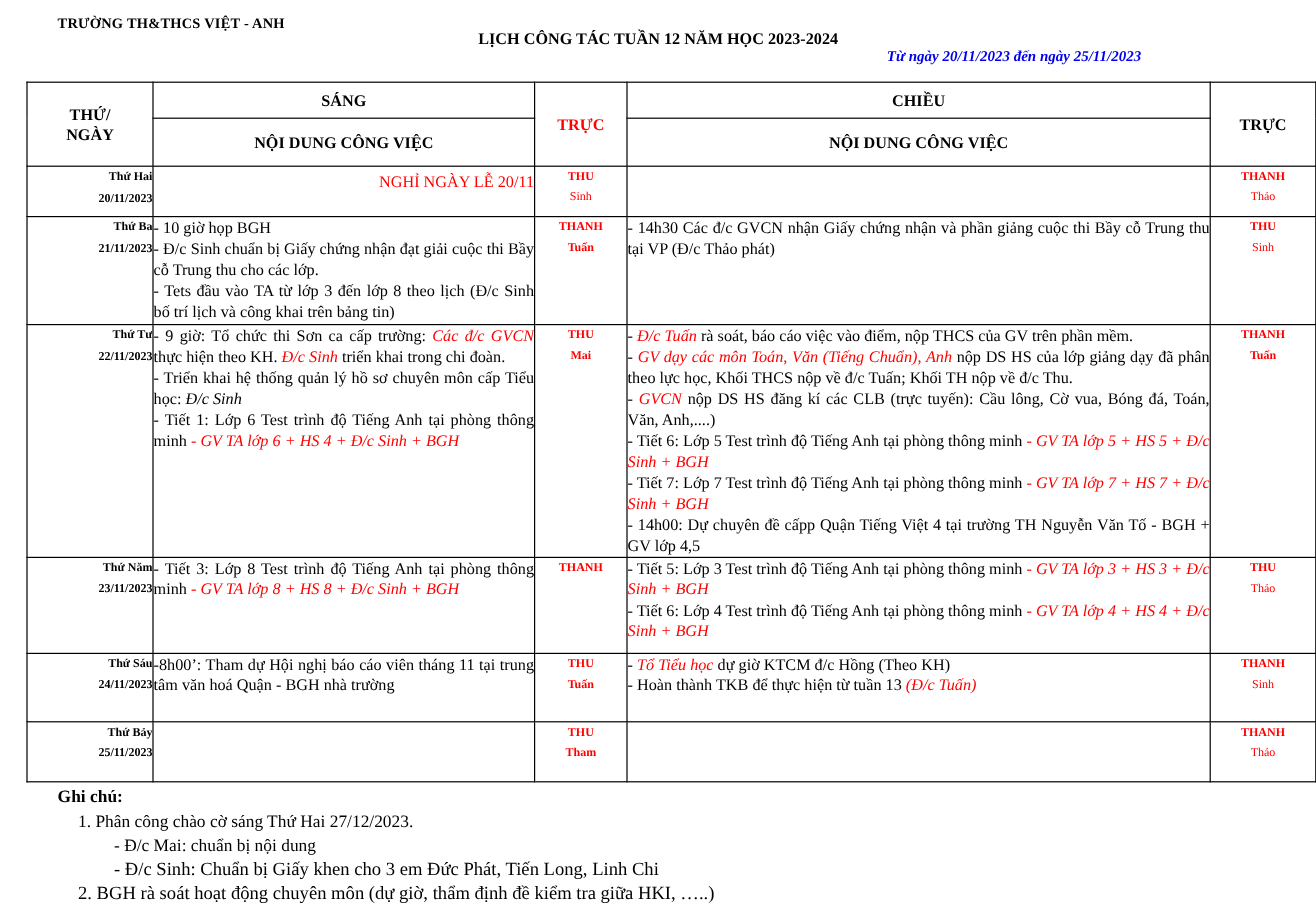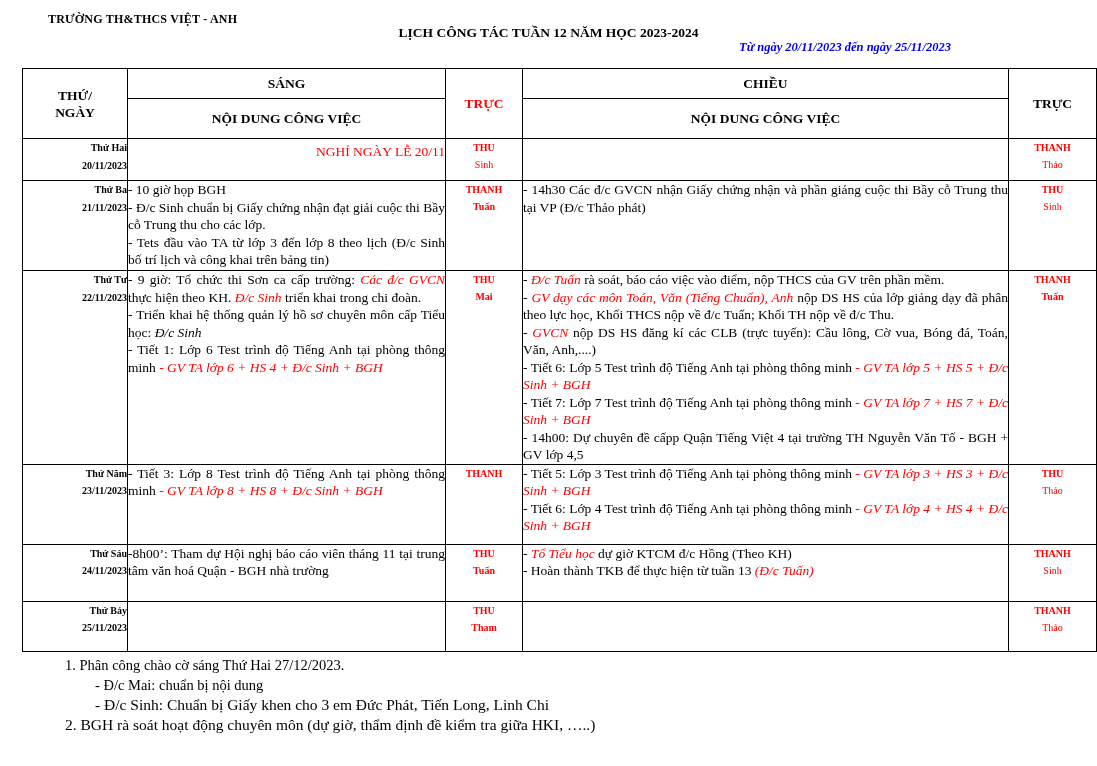--- a/index.html
+++ b/index.html
@@ -179,19 +179,20 @@
         <td class="content"></td>
         <td class="duty">
           <div><span class="red bd">THANH</span></div>
           <div><span class="red">Thảo</span></div>
         </td>
       </tr>
     </tbody>
 </table>
 
 <div class="notes">
+  <div class="notes-label">Ghi chú:</div>
   <div id="notes-lines">
       <div class="nline ind1">1. Phân công chào cờ sáng Thứ Hai 27/12/2023.</div>
       <div class="nline ind2">- Đ/c Mai: chuẩn bị nội dung</div>
       <div class="nline ind2 large">- Đ/c Sinh: Chuẩn bị Giấy khen cho 3 em Đức Phát, Tiến Long, Linh Chi</div>
       <div class="nline ind1 large">2. BGH rà soát hoạt động chuyên môn (dự giờ, thẩm định đề kiểm tra giữa HKI, …..)</div>
     </div>
 </div>
 
 </body></html>

